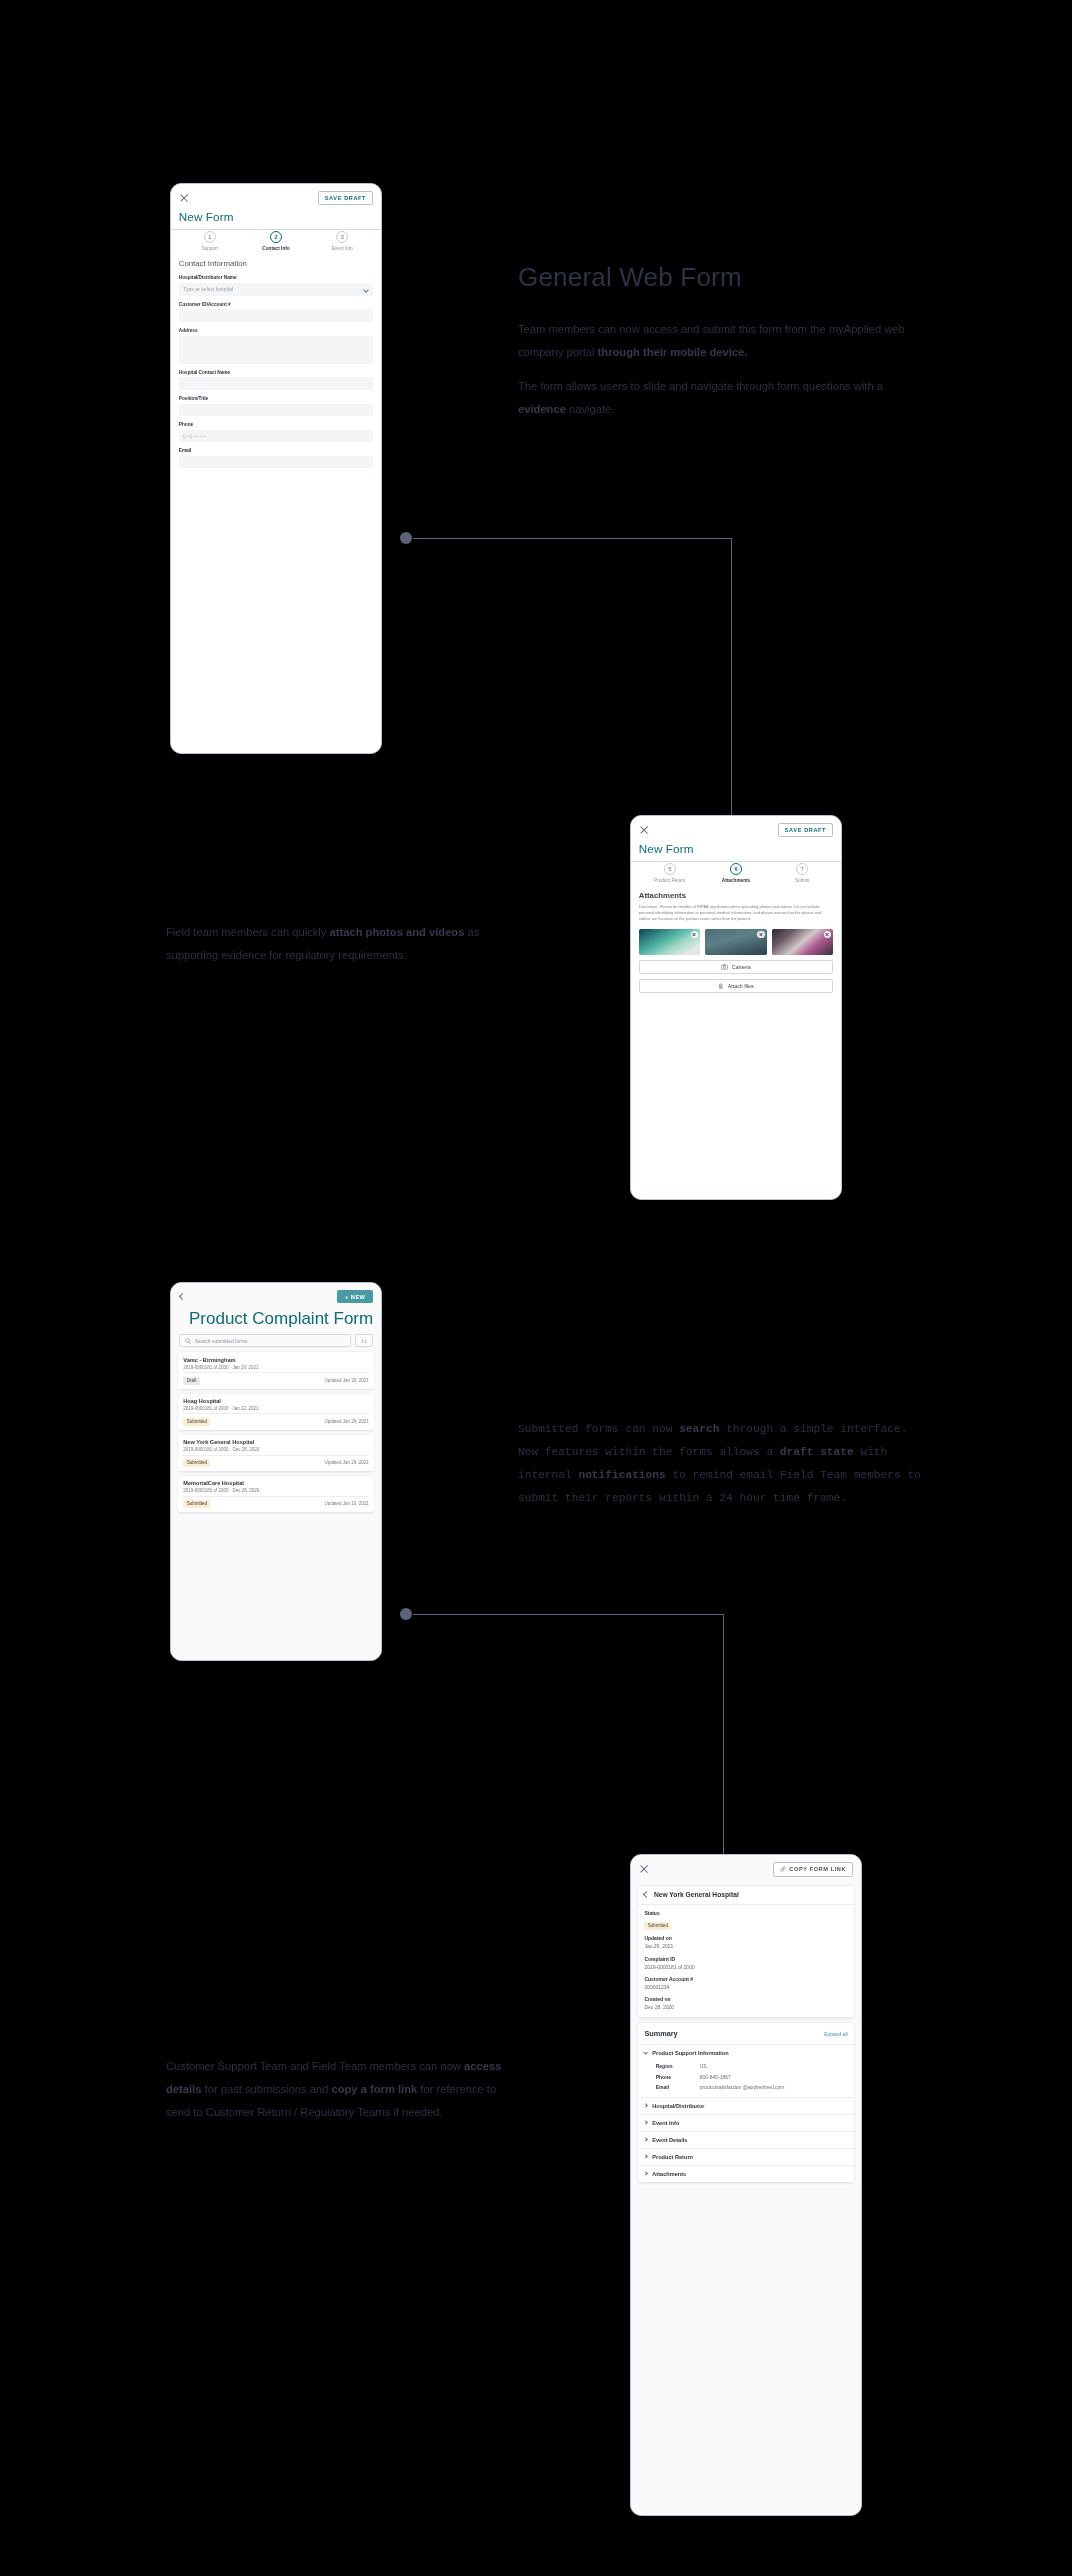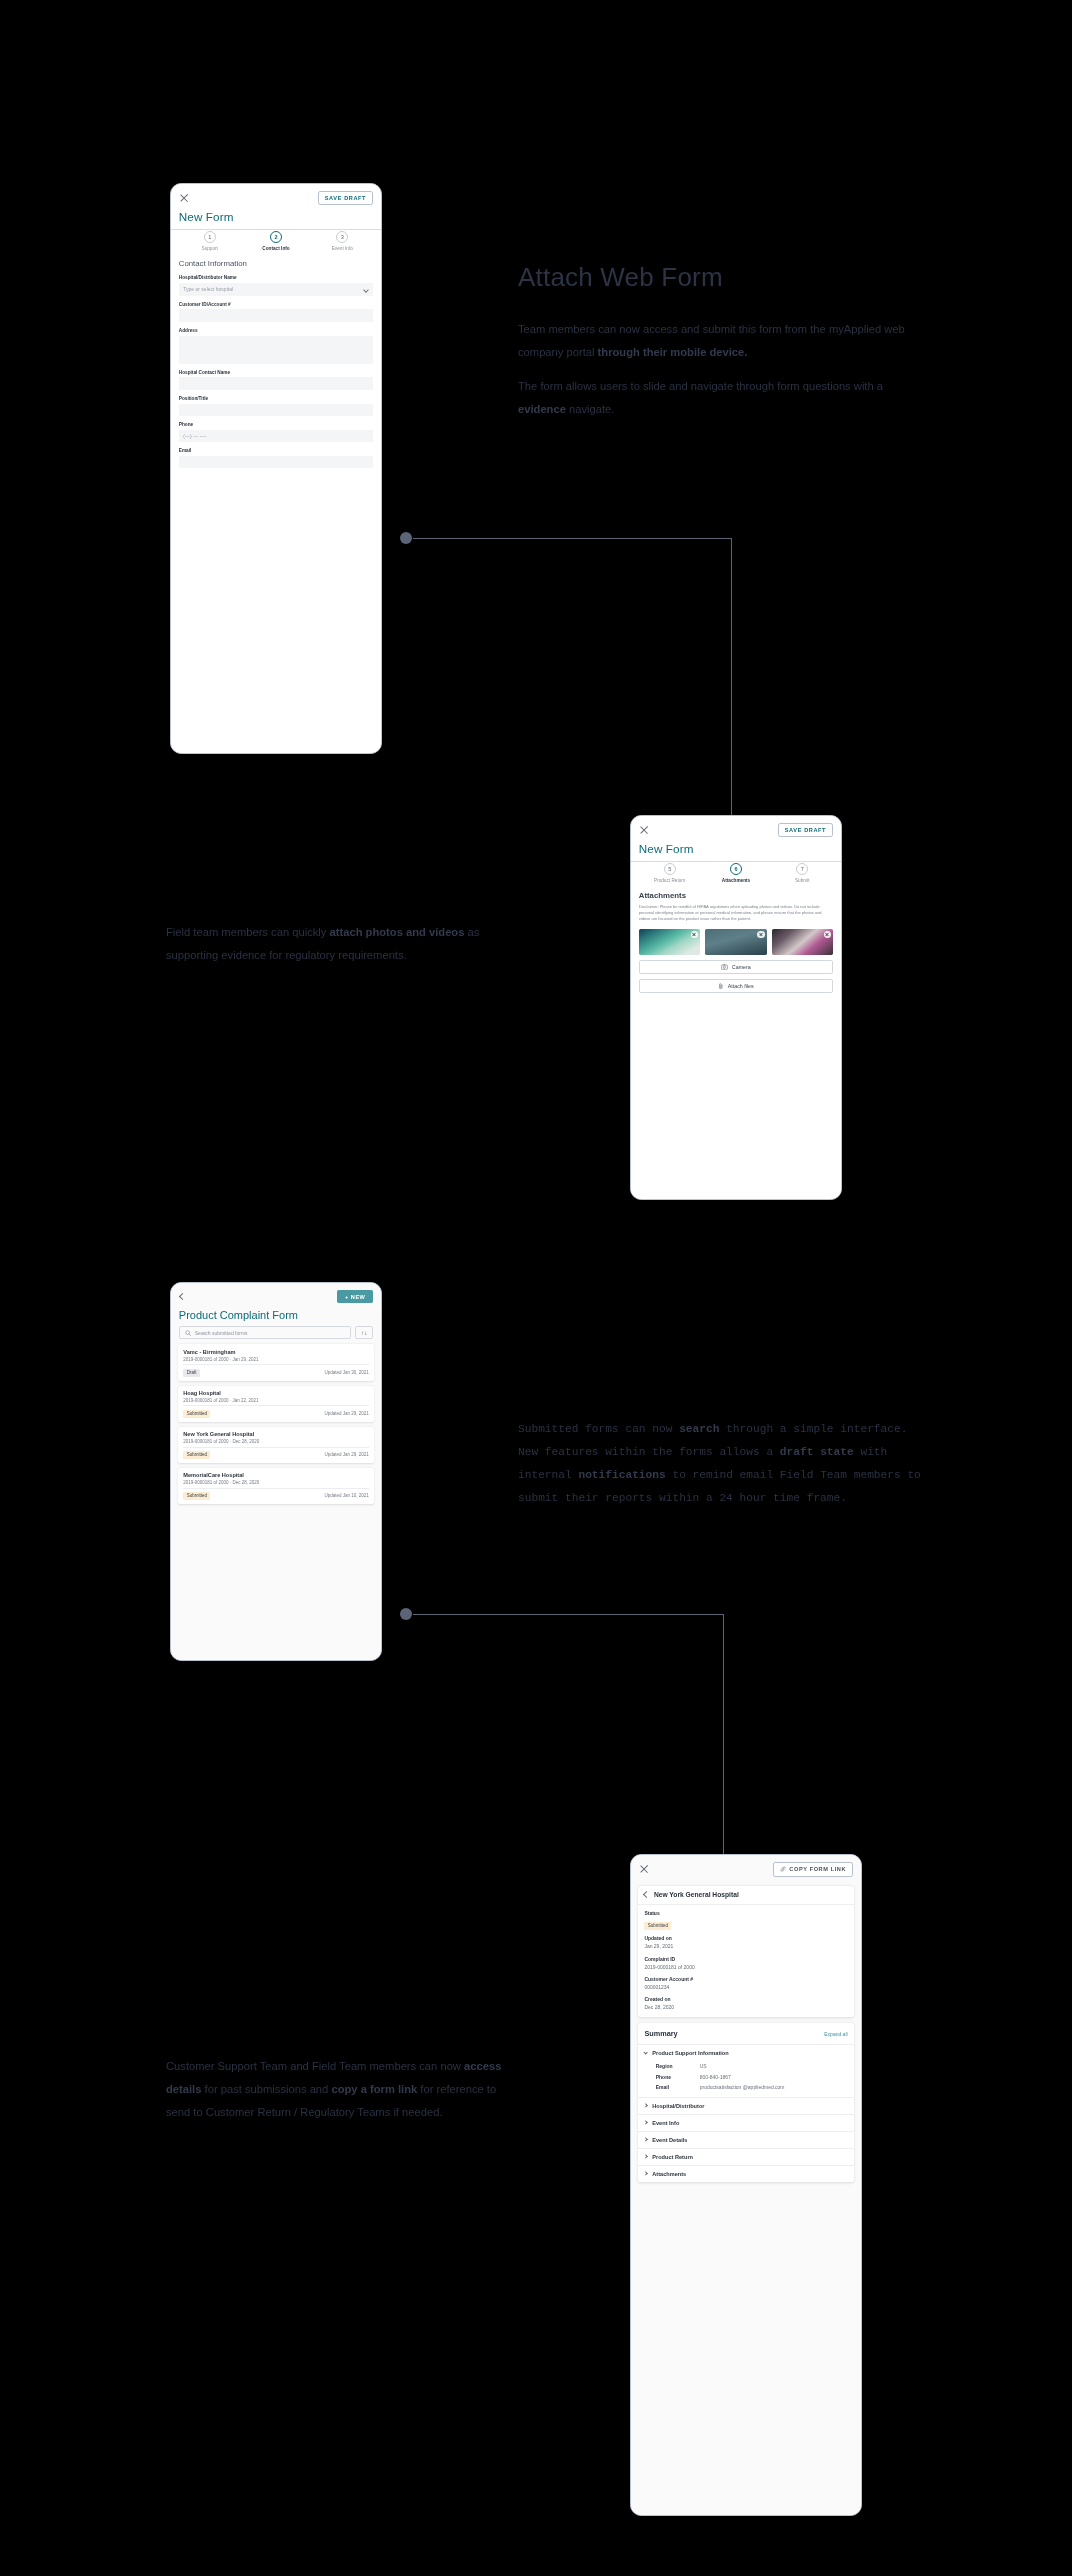--- a/index.html
+++ b/index.html
@@ -272,23 +272,24 @@
     font-size: 5.6px;
     font-weight: 700;
     letter-spacing: 0.5px;
     padding: 3.9px 7.8px;
     border-radius: 1.7px;
     border: none;
     cursor: pointer;
   }
   .list-title {
     color: #0c6c78;
-    font-size: 11px;
+    font-size: 17px;
     padding: 1.1px 7.8px 0 7.8px;
     font-weight: 400;
+    text-align: right;
   }
   .search-row {
     display: flex;
     gap: 3.9px;
     padding: 5px 7.8px 0 7.8px;
   }
   .search-box {
     flex: 1;
     border: 0.6px solid #d5d9df;
     border-radius: 1.7px;
@@ -389,21 +390,21 @@
 
   <div class="conn-dot" style="left:400px; top:532px;"></div>
   <div class="conn-h" style="left:413px; top:538px; width:319px;"></div>
   <div class="conn-v" style="left:731px; top:538px; height:278px;"></div>
 
   <div class="conn-dot" style="left:400px; top:1608px;"></div>
   <div class="conn-h" style="left:413px; top:1614px; width:310px;"></div>
   <div class="conn-v" style="left:723px; top:1614px; height:240px;"></div>
 
   <div class="copy-block" style="left:518px; top:262px; width:402px;">
-    <div class="copy-title">Attach Web Form</div>
+    <div class="copy-title">General Web Form</div>
     <div class="copy-body-1">
         <div class="copy-para"><span>Team members can now access and submit this form from the myApplied web company portal </span><b>through their mobile device.</b></div>
         <div class="copy-para"><span>The form allows users to slide and navigate through form questions with a </span><b>evidence</b><span> navigate.</span></div>
       </div>
   </div>
 
   <div class="copy-block" style="left:166px; top:921px; width:352px;">
     <div class="copy-body-2">
         <div class="copy-para"><span>Field team members can quickly </span><b>attach photos and videos</b><span> as supporting evidence for regulatory requirements.</span></div>
       </div>

